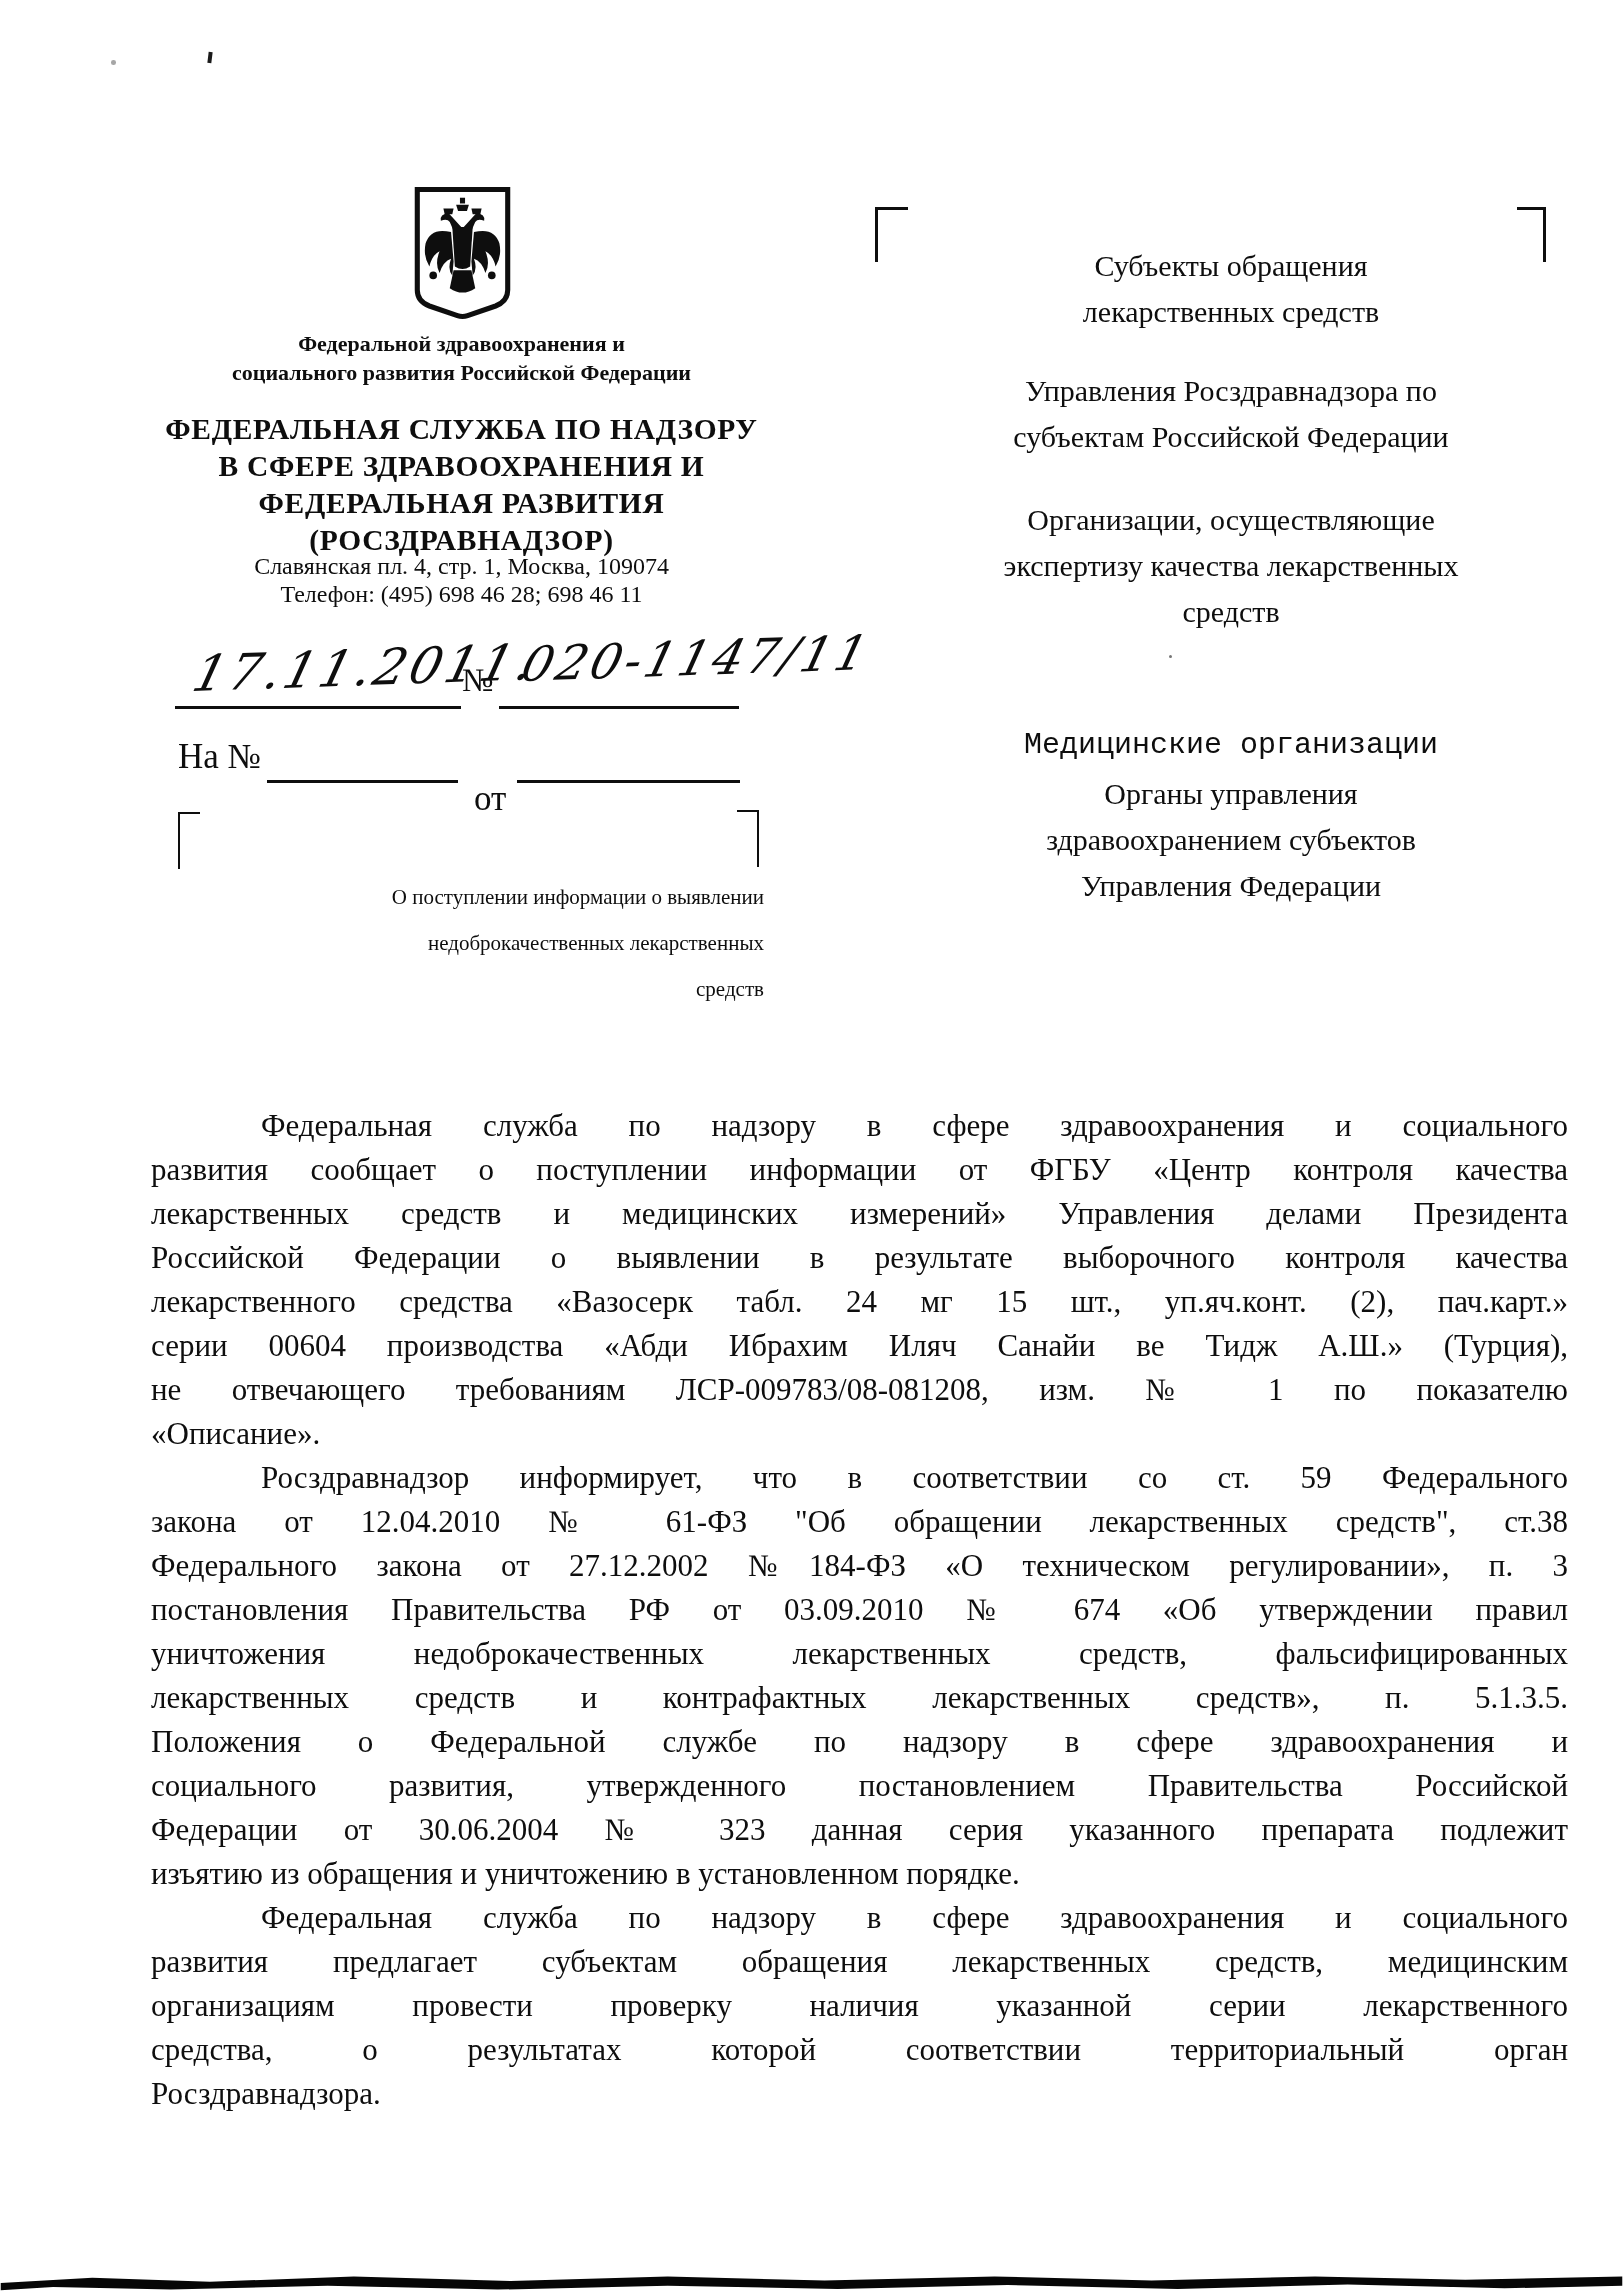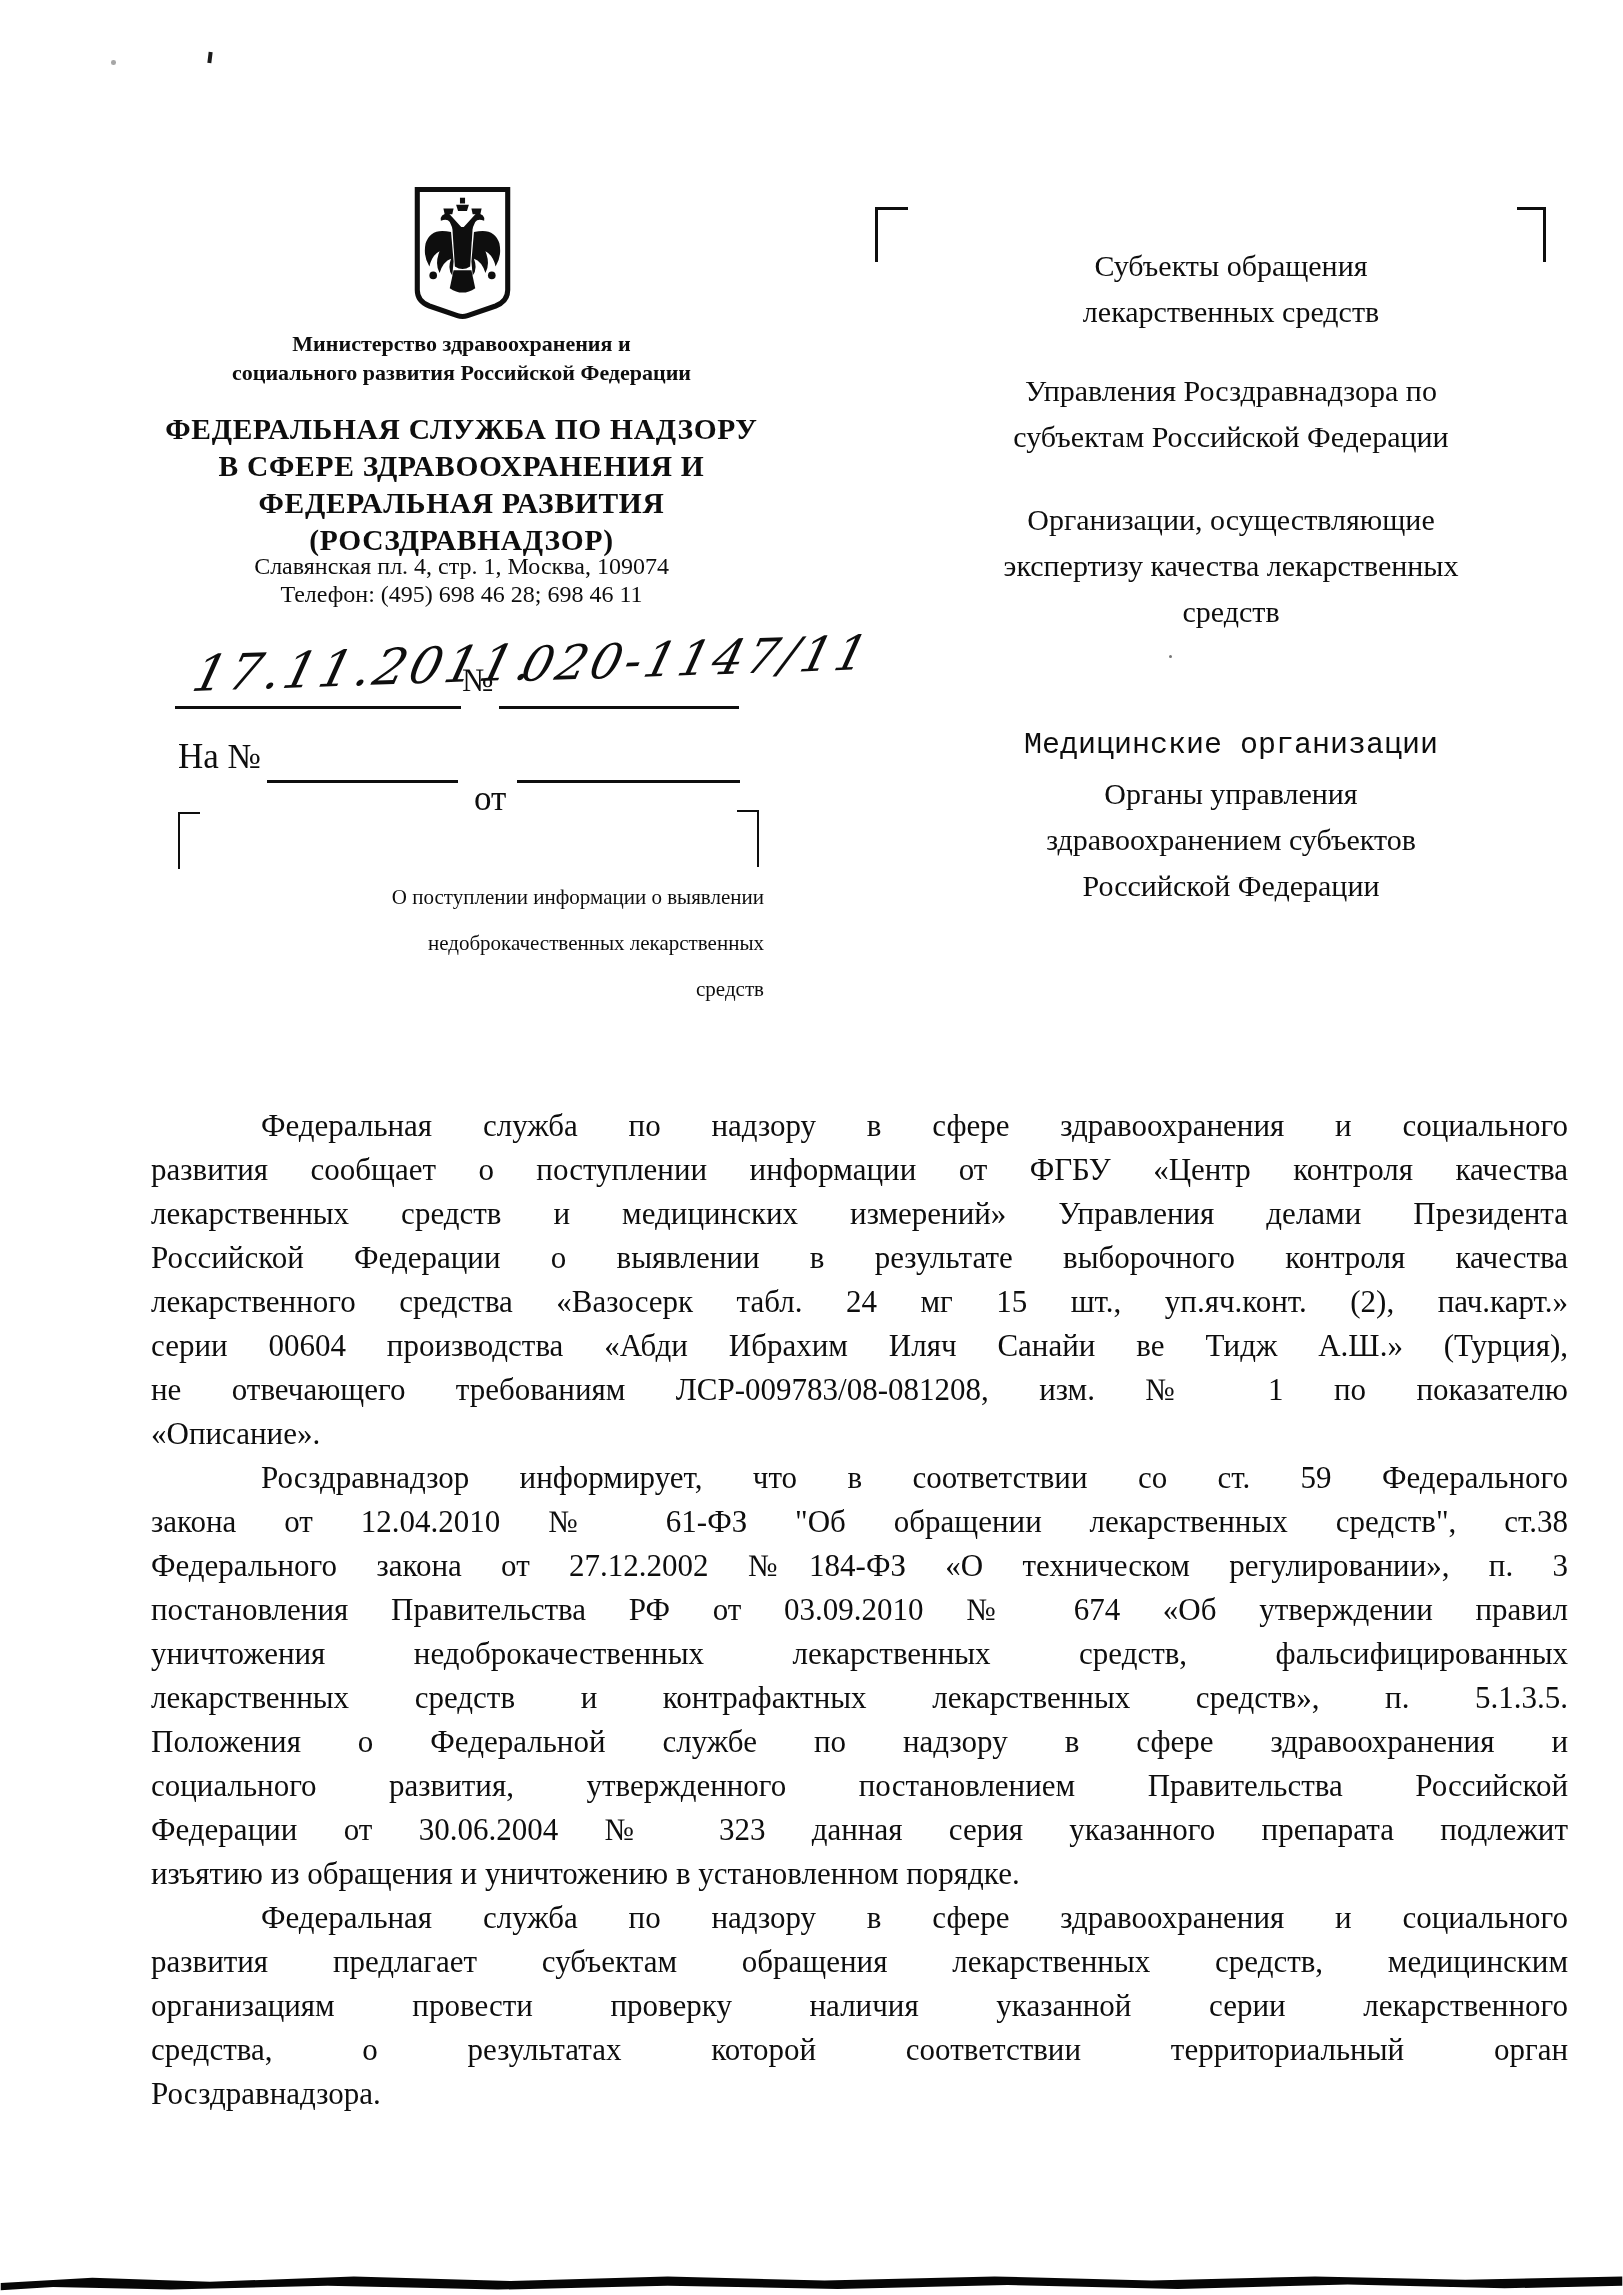--- a/index.html
+++ b/index.html
@@ -63,21 +63,21 @@
       <path d="M62 74 Q30 66 22 92 Q18 112 28 128 Q32 110 44 104 Q36 124 44 138 Q50 120 62 116 Q56 132 64 142 L66 120 Z"></path>
       <path d="M98 74 Q130 66 138 92 Q142 112 132 128 Q128 110 116 104 Q124 124 116 138 Q110 120 98 116 Q104 132 96 142 L94 120 Z"></path>
       <path d="M66 134 h28 l6 28 q-20 14 -40 0 z"></path>
       <circle cx="34" cy="142" r="6"></circle>
       <circle cx="126" cy="142" r="6"></circle>
     </g>
   </svg>
 </div>
 
 <div class="abs lh-col" style="top:329px;">
-  <div class="ministry-line">Министерство здравоохранения и</div>
+  <div class="ministry-line">Федеральной здравоохранения и</div>
   <div class="ministry-line">социального развития Российской Федерации</div>
 </div>
 
 <div class="abs lh-col" style="top:411px;">
   <div class="service-line">ФЕДЕРАЛЬНАЯ СЛУЖБА ПО НАДЗОРУ</div>
   <div class="service-line">В СФЕРЕ ЗДРАВООХРАНЕНИЯ И</div>
   <div class="service-line">ФЕДЕРАЛЬНАЯ РАЗВИТИЯ</div>
   <div class="service-line">(РОСЗДРАВНАДЗОР)</div>
 </div>
 
@@ -124,21 +124,21 @@
   <div class="recip-line">средств</div>
 </div>
 
 <div class="abs recip" style="top:722px;font-family:Liberation Mono, monospace;">
   <div class="recip-line">Медицинские организации</div>
 </div>
 
 <div class="abs recip" style="top:771px;">
   <div class="recip-line">Органы управления</div>
   <div class="recip-line">здравоохранением субъектов</div>
-  <div class="recip-line">Российской Федерации</div>
+  <div class="recip-line">Управления Федерации</div>
 </div>
 
 <div class="abs body-text">
   <div>
     <div class="body-line first">Федеральная служба по надзору в сфере здравоохранения и социального</div>
     <div class="body-line">развития сообщает о поступлении информации от ФГБУ «Центр контроля качества</div>
     <div class="body-line">лекарственных средств и медицинских измерений» Управления делами Президента</div>
     <div class="body-line">Российской Федерации о выявлении в результате выборочного контроля качества</div>
     <div class="body-line">лекарственного средства «Вазосерк табл. 24 мг 15 шт., уп.яч.конт. (2), пач.карт.»</div>
     <div class="body-line">серии 00604 производства «Абди Ибрахим Иляч Санайи ве Тидж А.Ш.» (Турция),</div>

